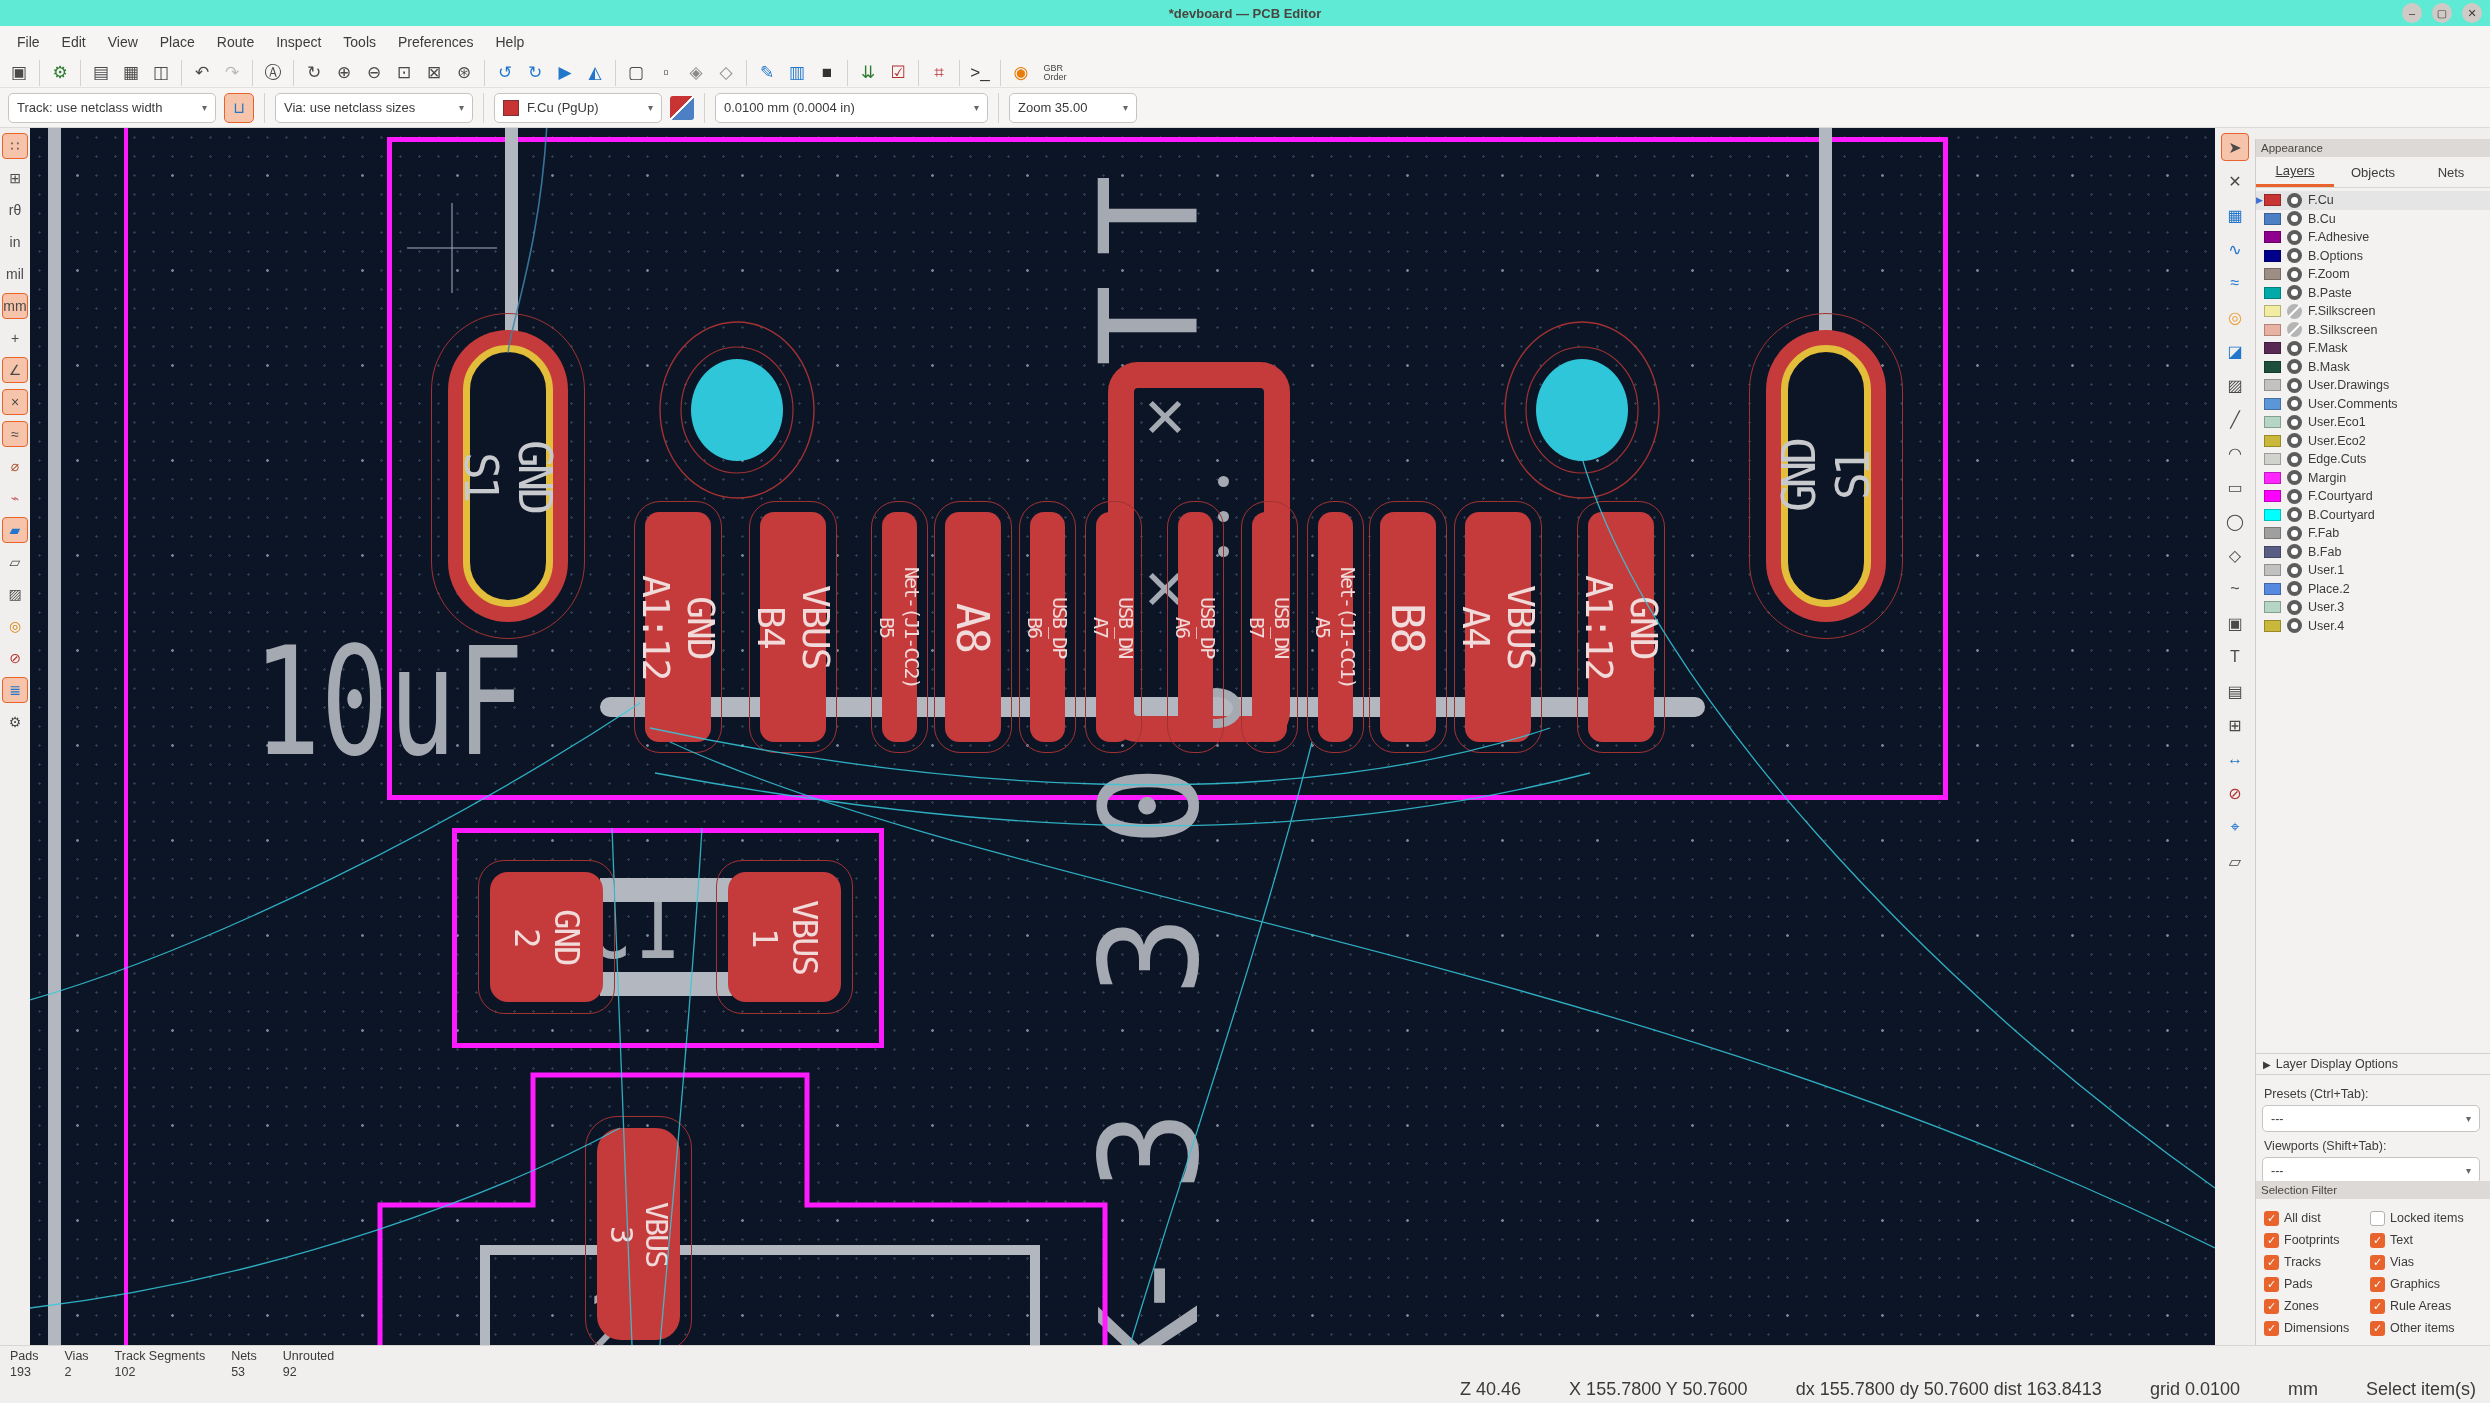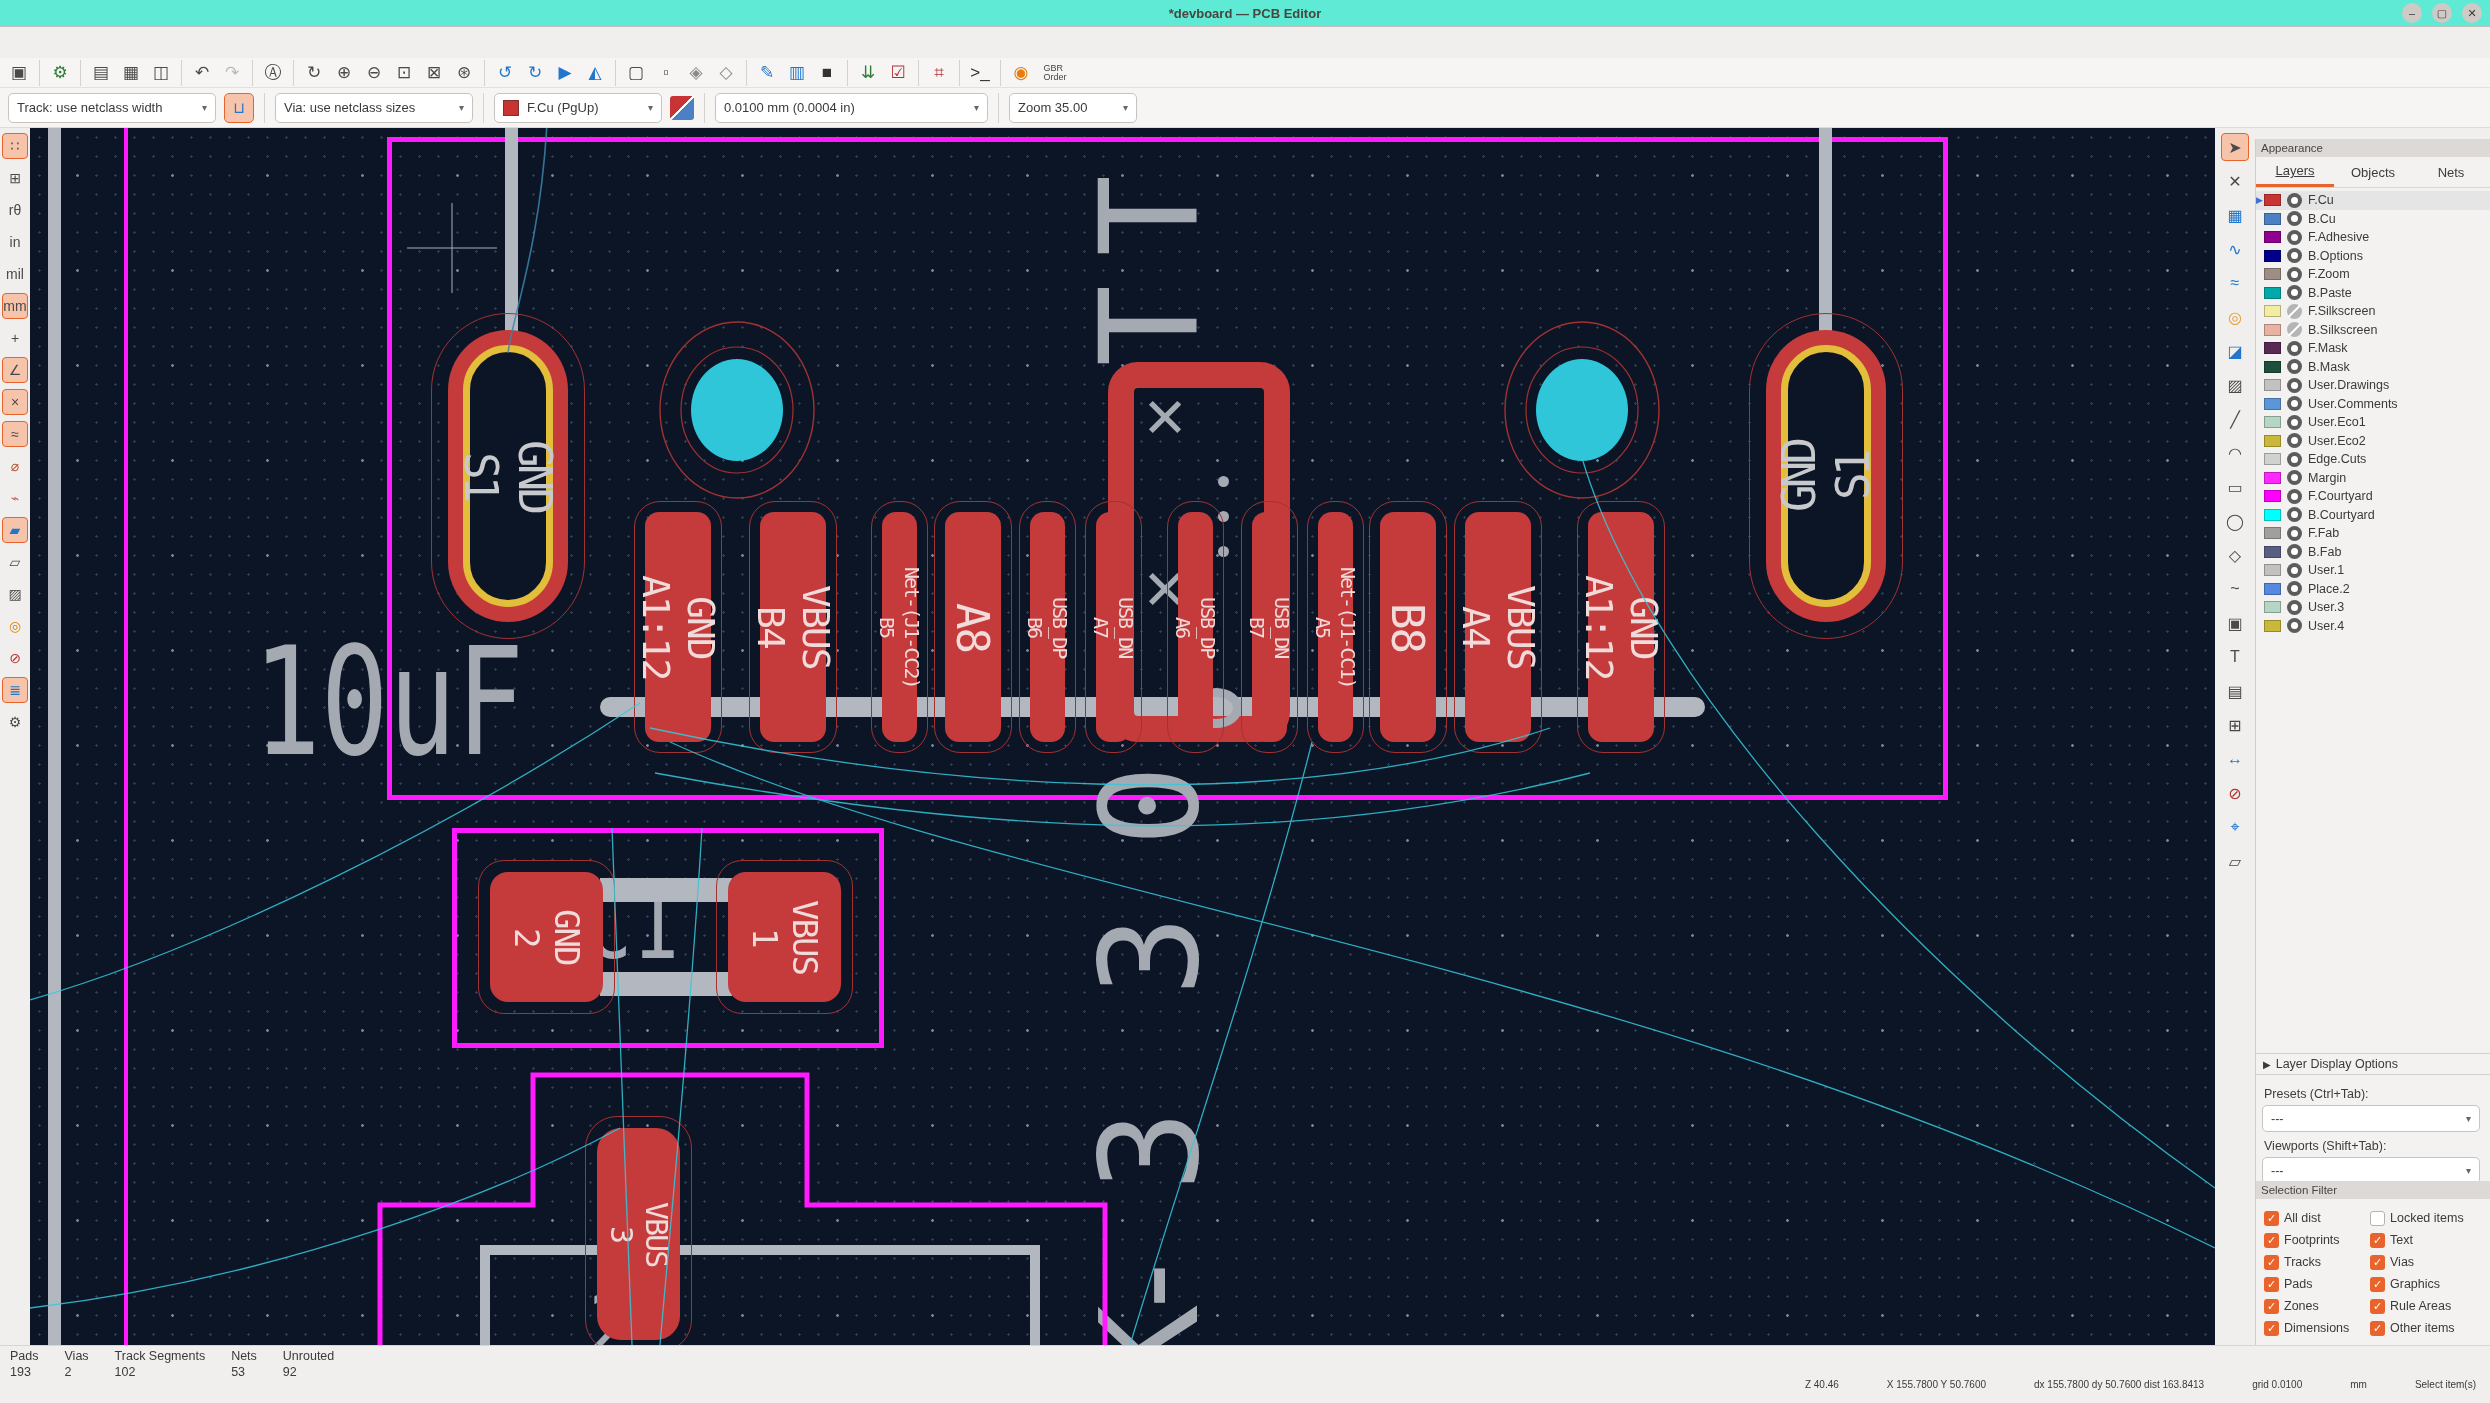--- a/index.html
+++ b/index.html
@@ -95,37 +95,49 @@
   #selfilter-header{position:absolute;left:0;top:1042px;width:100%;}
   #selfilter{position:absolute;left:8px;top:1068px;width:220px;display:grid;grid-template-columns:106px 112px;grid-auto-rows:22px;align-items:center;}
   .cb-item{display:flex;align-items:center;gap:5px;font-size:12.5px;color:#3a3a3a;}
   .cb{width:15px;height:15px;border-radius:3px;background:#e8642c;color:#fff;font-size:11px;display:flex;align-items:center;justify-content:center;flex:none;}
   .cb.un{background:#fff;border:1px solid #b5b2af;box-sizing:border-box;}
   
   #statusbar{position:absolute;left:0;top:1345px;width:100%;height:58px;background:#f1efed;border-top:1px solid #d8d5d2;box-sizing:border-box;}
   #status-left{position:absolute;left:10px;top:3px;display:flex;}
   .stat{width:auto;margin-right:26px;display:flex;flex-direction:column;font-size:12.5px;color:#3a3a3a;}
   .stat .lab{margin-bottom:2px;}
-  #status-right{position:absolute;right:14px;top:33px;display:flex;gap:48px;font-size:10px;color:#3a3a3a;}
+  #status-right{position:absolute;right:14px;top:33px;display:flex;gap:48px;font-size:18px;color:#3a3a3a;}
 </style>
 </head>
 <body>
 
 <div id="app">
 
   <div id="titlebar">
     <span class="title">*devboard — PCB Editor</span>
     <span class="winbtns">
 
     <span class="winbtn">–</span>
         <span class="winbtn">▢</span>
         <span class="winbtn">✕</span>
       </span>
   </div>
 
+  <div id="menubar">
+
+  <span class="menu-item">File</span>
+      <span class="menu-item">Edit</span>
+      <span class="menu-item">View</span>
+      <span class="menu-item">Place</span>
+      <span class="menu-item">Route</span>
+      <span class="menu-item">Inspect</span>
+      <span class="menu-item">Tools</span>
+      <span class="menu-item">Preferences</span>
+      <span class="menu-item">Help</span>
+    </div>
 
   <div id="toolbar-main">
 
   <span class="tb-icon" style="color: rgb(74, 74, 74);">▣</span>
       <span class="tb-icon sep" style="color: rgb(46, 125, 50);">⚙</span>
       <span class="tb-icon sep">▤</span>
       <span class="tb-icon">▦</span>
       <span class="tb-icon">◫</span>
       <span class="tb-icon sep">↶</span>
       <span class="tb-icon dim">↷</span>

